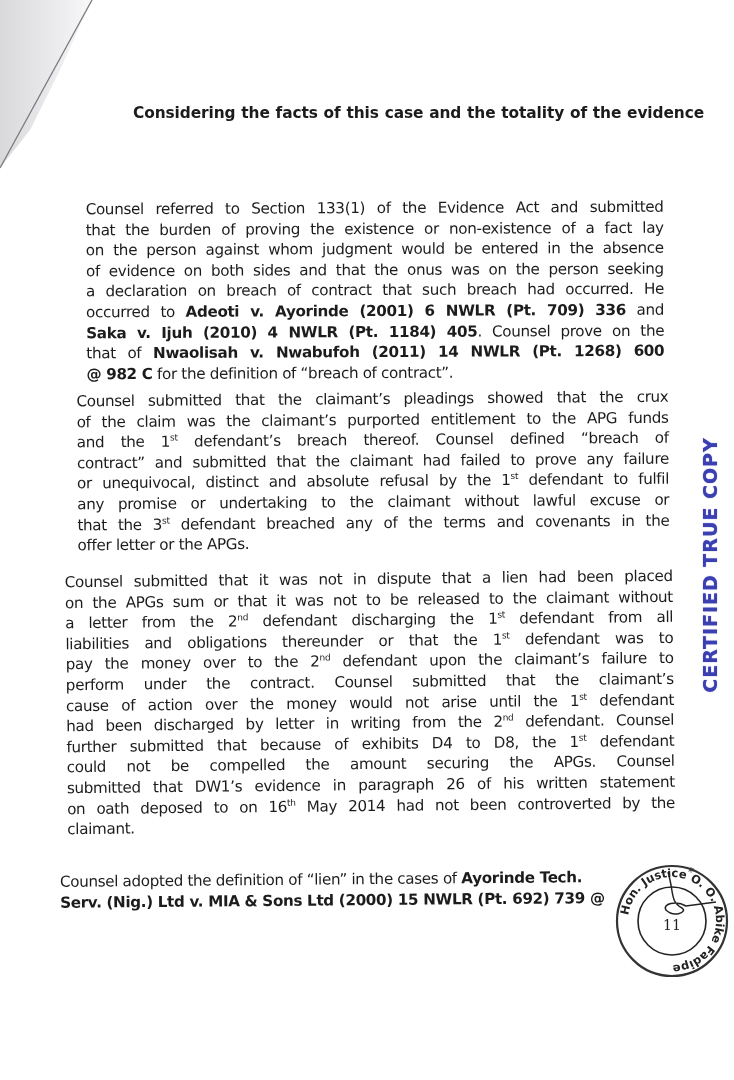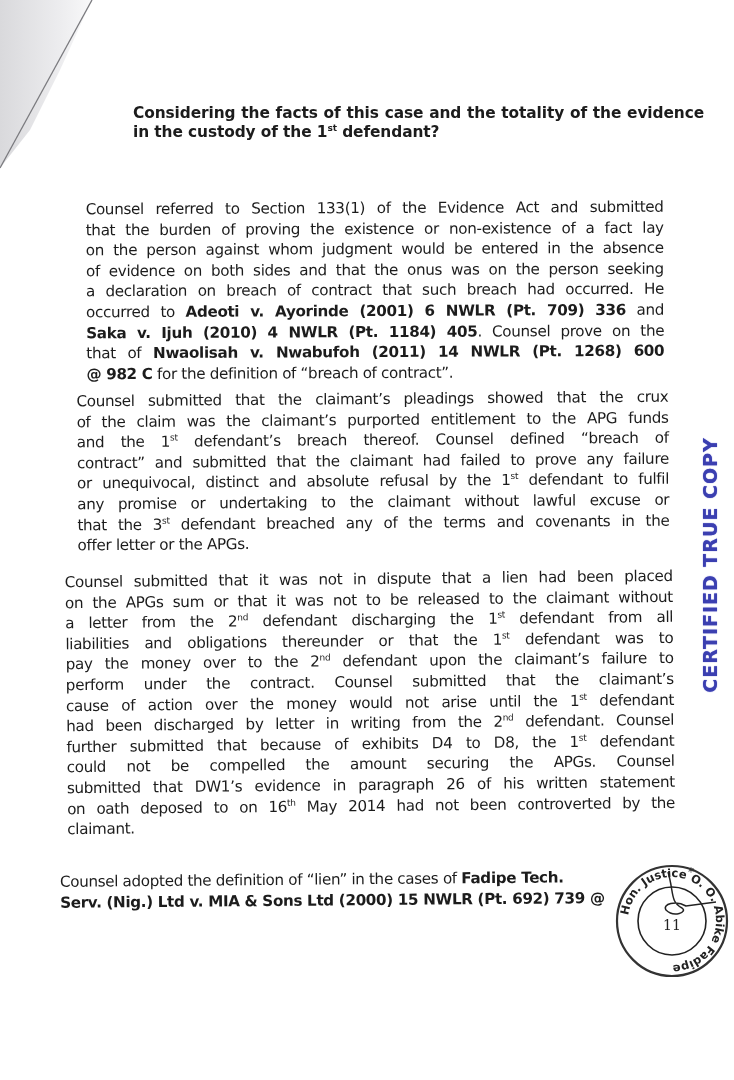--- a/index.html
+++ b/index.html
@@ -56,21 +56,20 @@
       <stop offset="0.7" stop-color="#eeeef0"></stop>
       <stop offset="1" stop-color="#f9f9fa"></stop>
     </linearGradient>
   </defs>
   <polygon points="0,0 92,0 60,70 30,130 0,168" fill="url(#fg)"></polygon>
   <line x1="92" y1="0" x2="0" y2="168" stroke="#7a7a7e" stroke-width="1.3"></line>
 </svg>
 
 <div class="para q" id="p-question">
   <span class="ln">Considering the facts of this case and the totality of the evidence</span>
-  <span class="ln last"><span>in the custody of the 1</span><sup>st</sup><span> defendant?</span></span>
 </div>
 
 <div class="para" id="p-burden">
   <span class="ln">Counsel referred to Section 133(1) of the Evidence Act and submitted</span>
   <span class="ln">that the burden of proving the existence or non-existence of a fact lay</span>
   <span class="ln">on the person against whom judgment would be entered in the absence</span>
   <span class="ln">of evidence on both sides and that the onus was on the person seeking</span>
   <span class="ln">a declaration on breach of contract that such breach had occurred.  He</span>
   <span class="ln"><span>occurred to </span><b>Adeoti v. Ayorinde (2001) 6 NWLR (Pt. 709) 336</b><span> and</span></span>
   <span class="ln"><b>Saka v. Ijuh (2010) 4 NWLR (Pt. 1184) 405</b><span>.  Counsel prove on the</span></span>
@@ -99,21 +98,21 @@
   <span class="ln"><span>cause of action over the money would not arise until the 1</span><sup>st</sup><span> defendant</span></span>
   <span class="ln"><span>had been discharged by letter in writing from the 2</span><sup>nd</sup><span> defendant.  Counsel</span></span>
   <span class="ln"><span>further submitted that because of exhibits D4 to D8, the 1</span><sup>st</sup><span> defendant</span></span>
   <span class="ln">could not be compelled the amount securing the APGs.   Counsel</span>
   <span class="ln">submitted that DW1’s evidence in paragraph 26 of his written statement</span>
   <span class="ln"><span>on oath deposed to on 16</span><sup>th</sup><span> May 2014 had not been controverted by the</span></span>
   <span class="ln last">claimant.</span>
 </div>
 
 <div class="para" id="p-adopted">
-  <span class="ln"><span>Counsel adopted the definition of “lien” in the cases of </span><b>Fadipe Tech.</b></span>
+  <span class="ln"><span>Counsel adopted the definition of “lien” in the cases of </span><b>Ayorinde Tech.</b></span>
   <span class="ln"><b>Serv. (Nig.) Ltd v. MIA &amp; Sons Ltd (2000) 15 NWLR (Pt. 692) 739 @</b></span>
 </div>
 
 <div class="ctc-stamp">
   <span style="color: rgb(59, 63, 176);">CERTIFIED TRUE COPY</span>
 </div>
 
 <svg class="seal" viewBox="0 0 120 118">
   <defs>
     <path id="sealArc" d="M 60,59 m -44,0 a 44,44 0 1,1 88,0 a 44,44 0 1,1 -88,0"></path>

